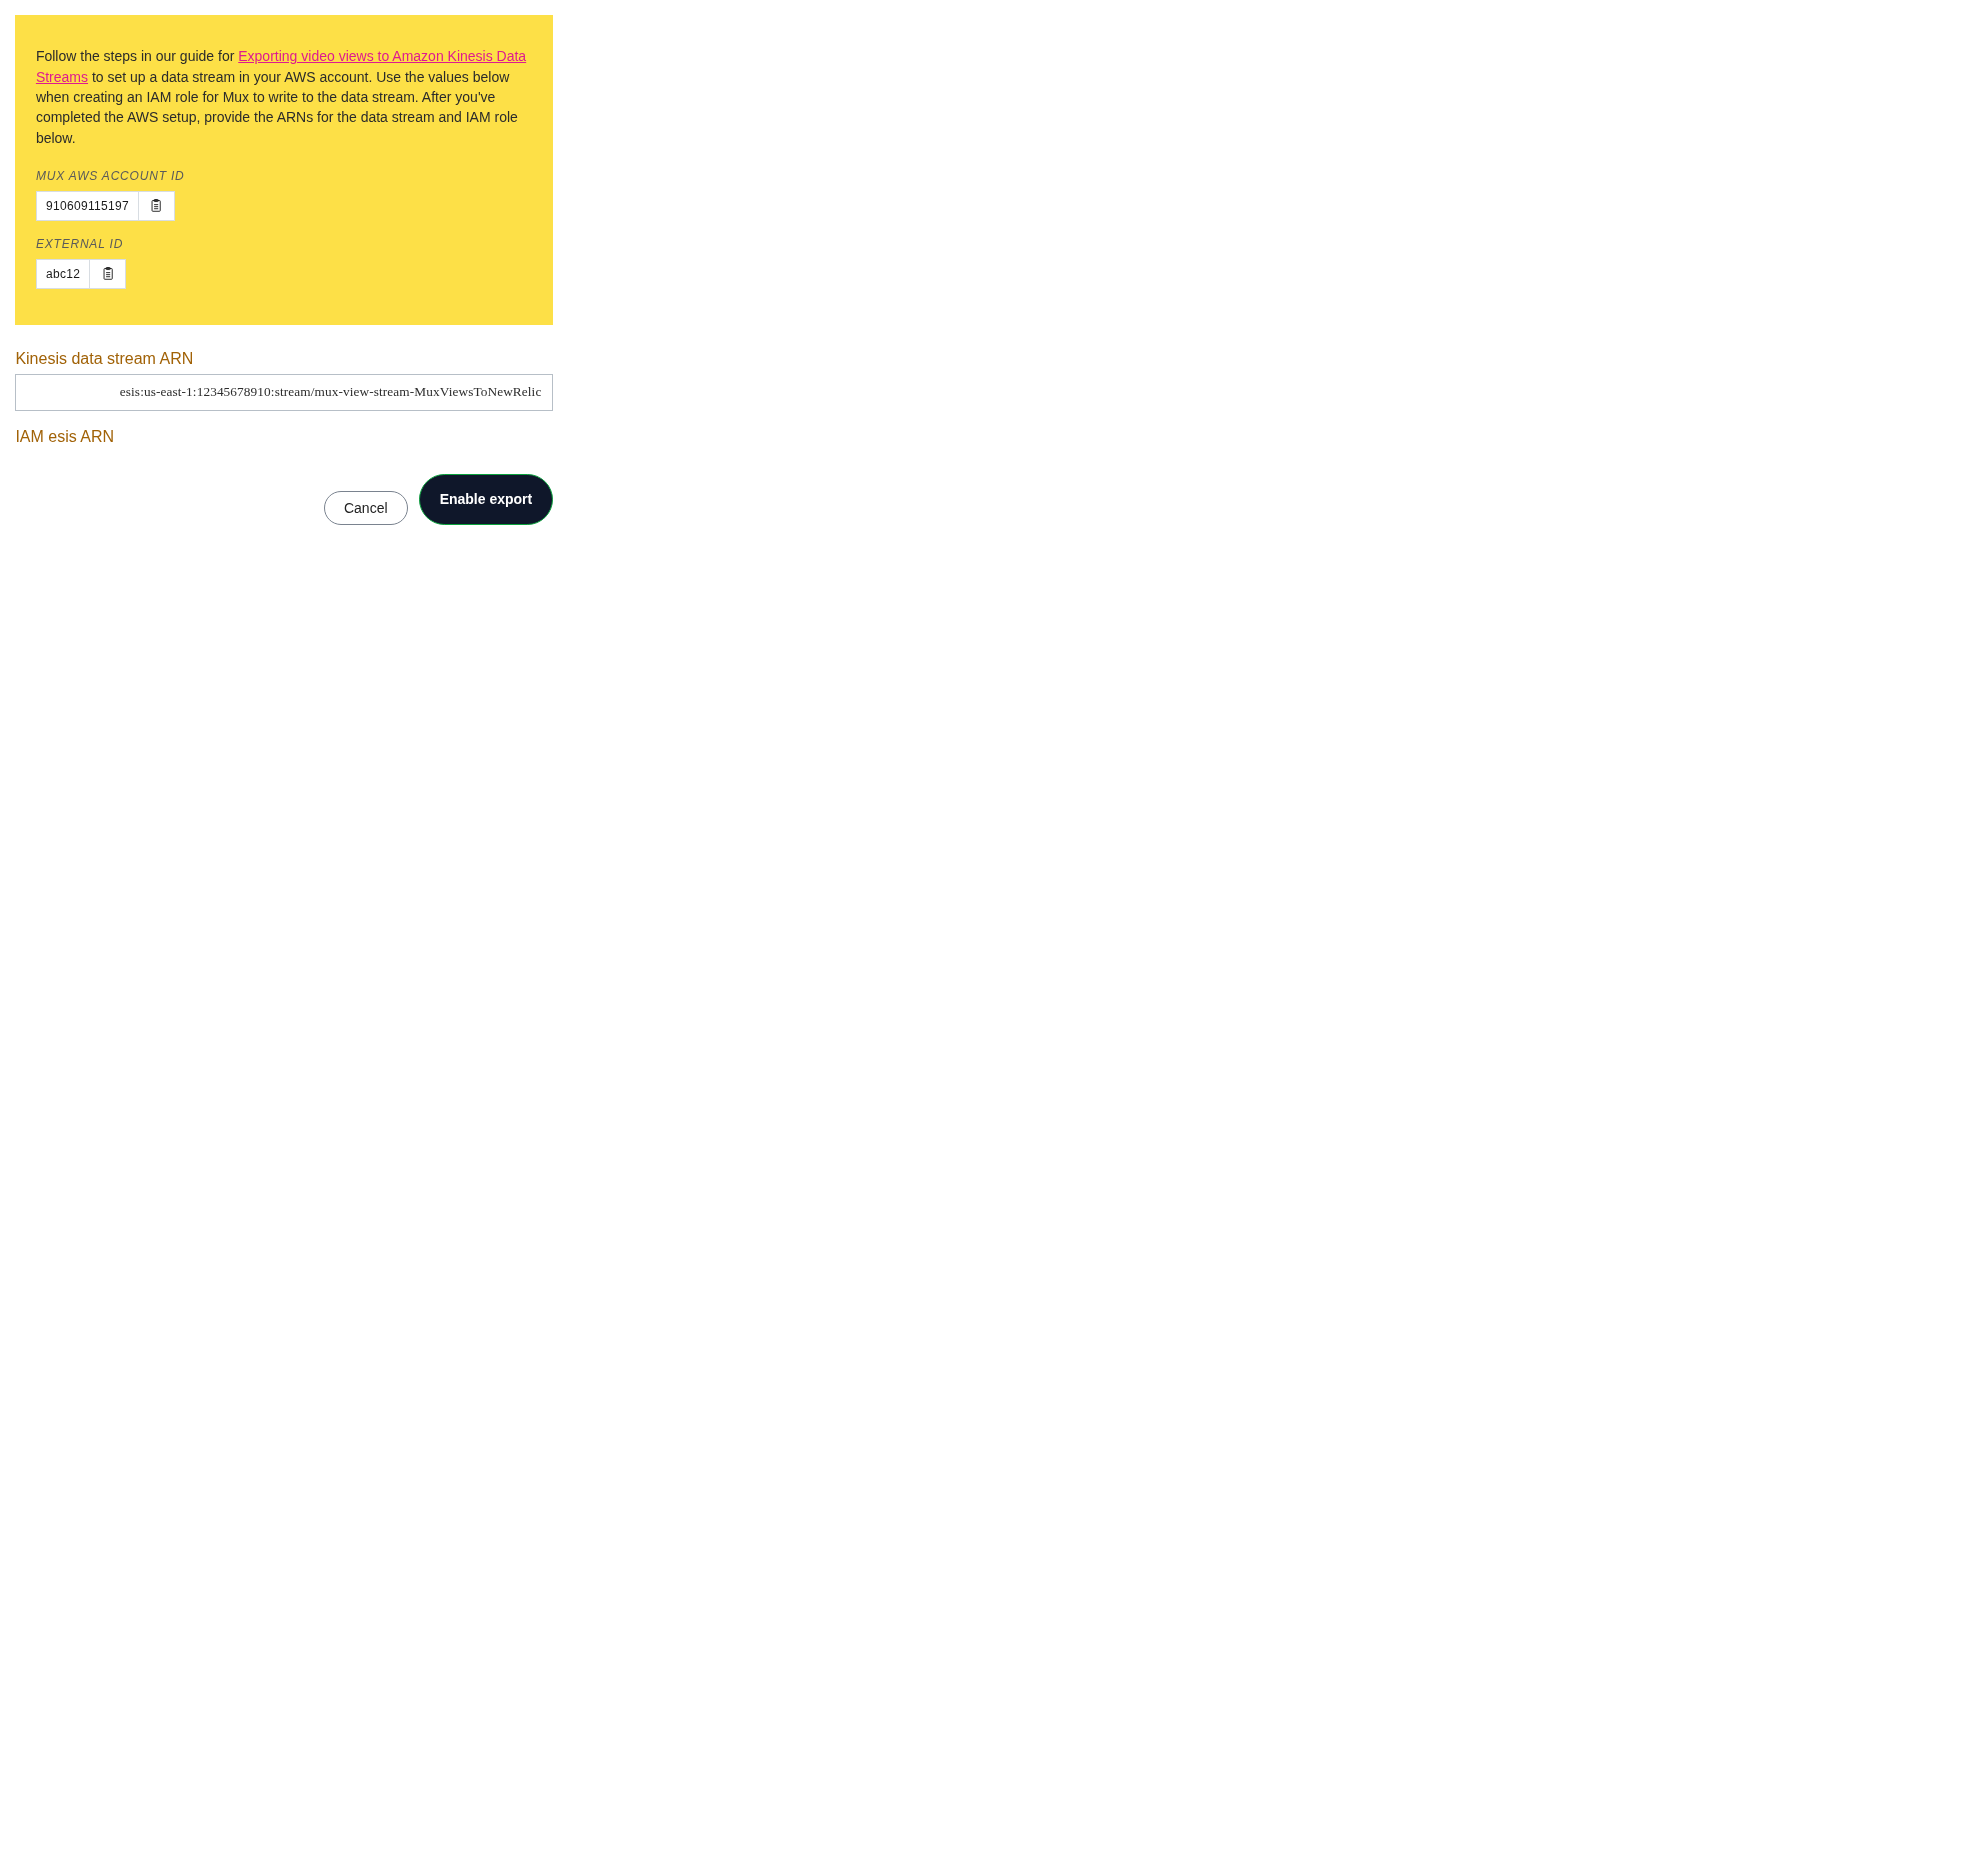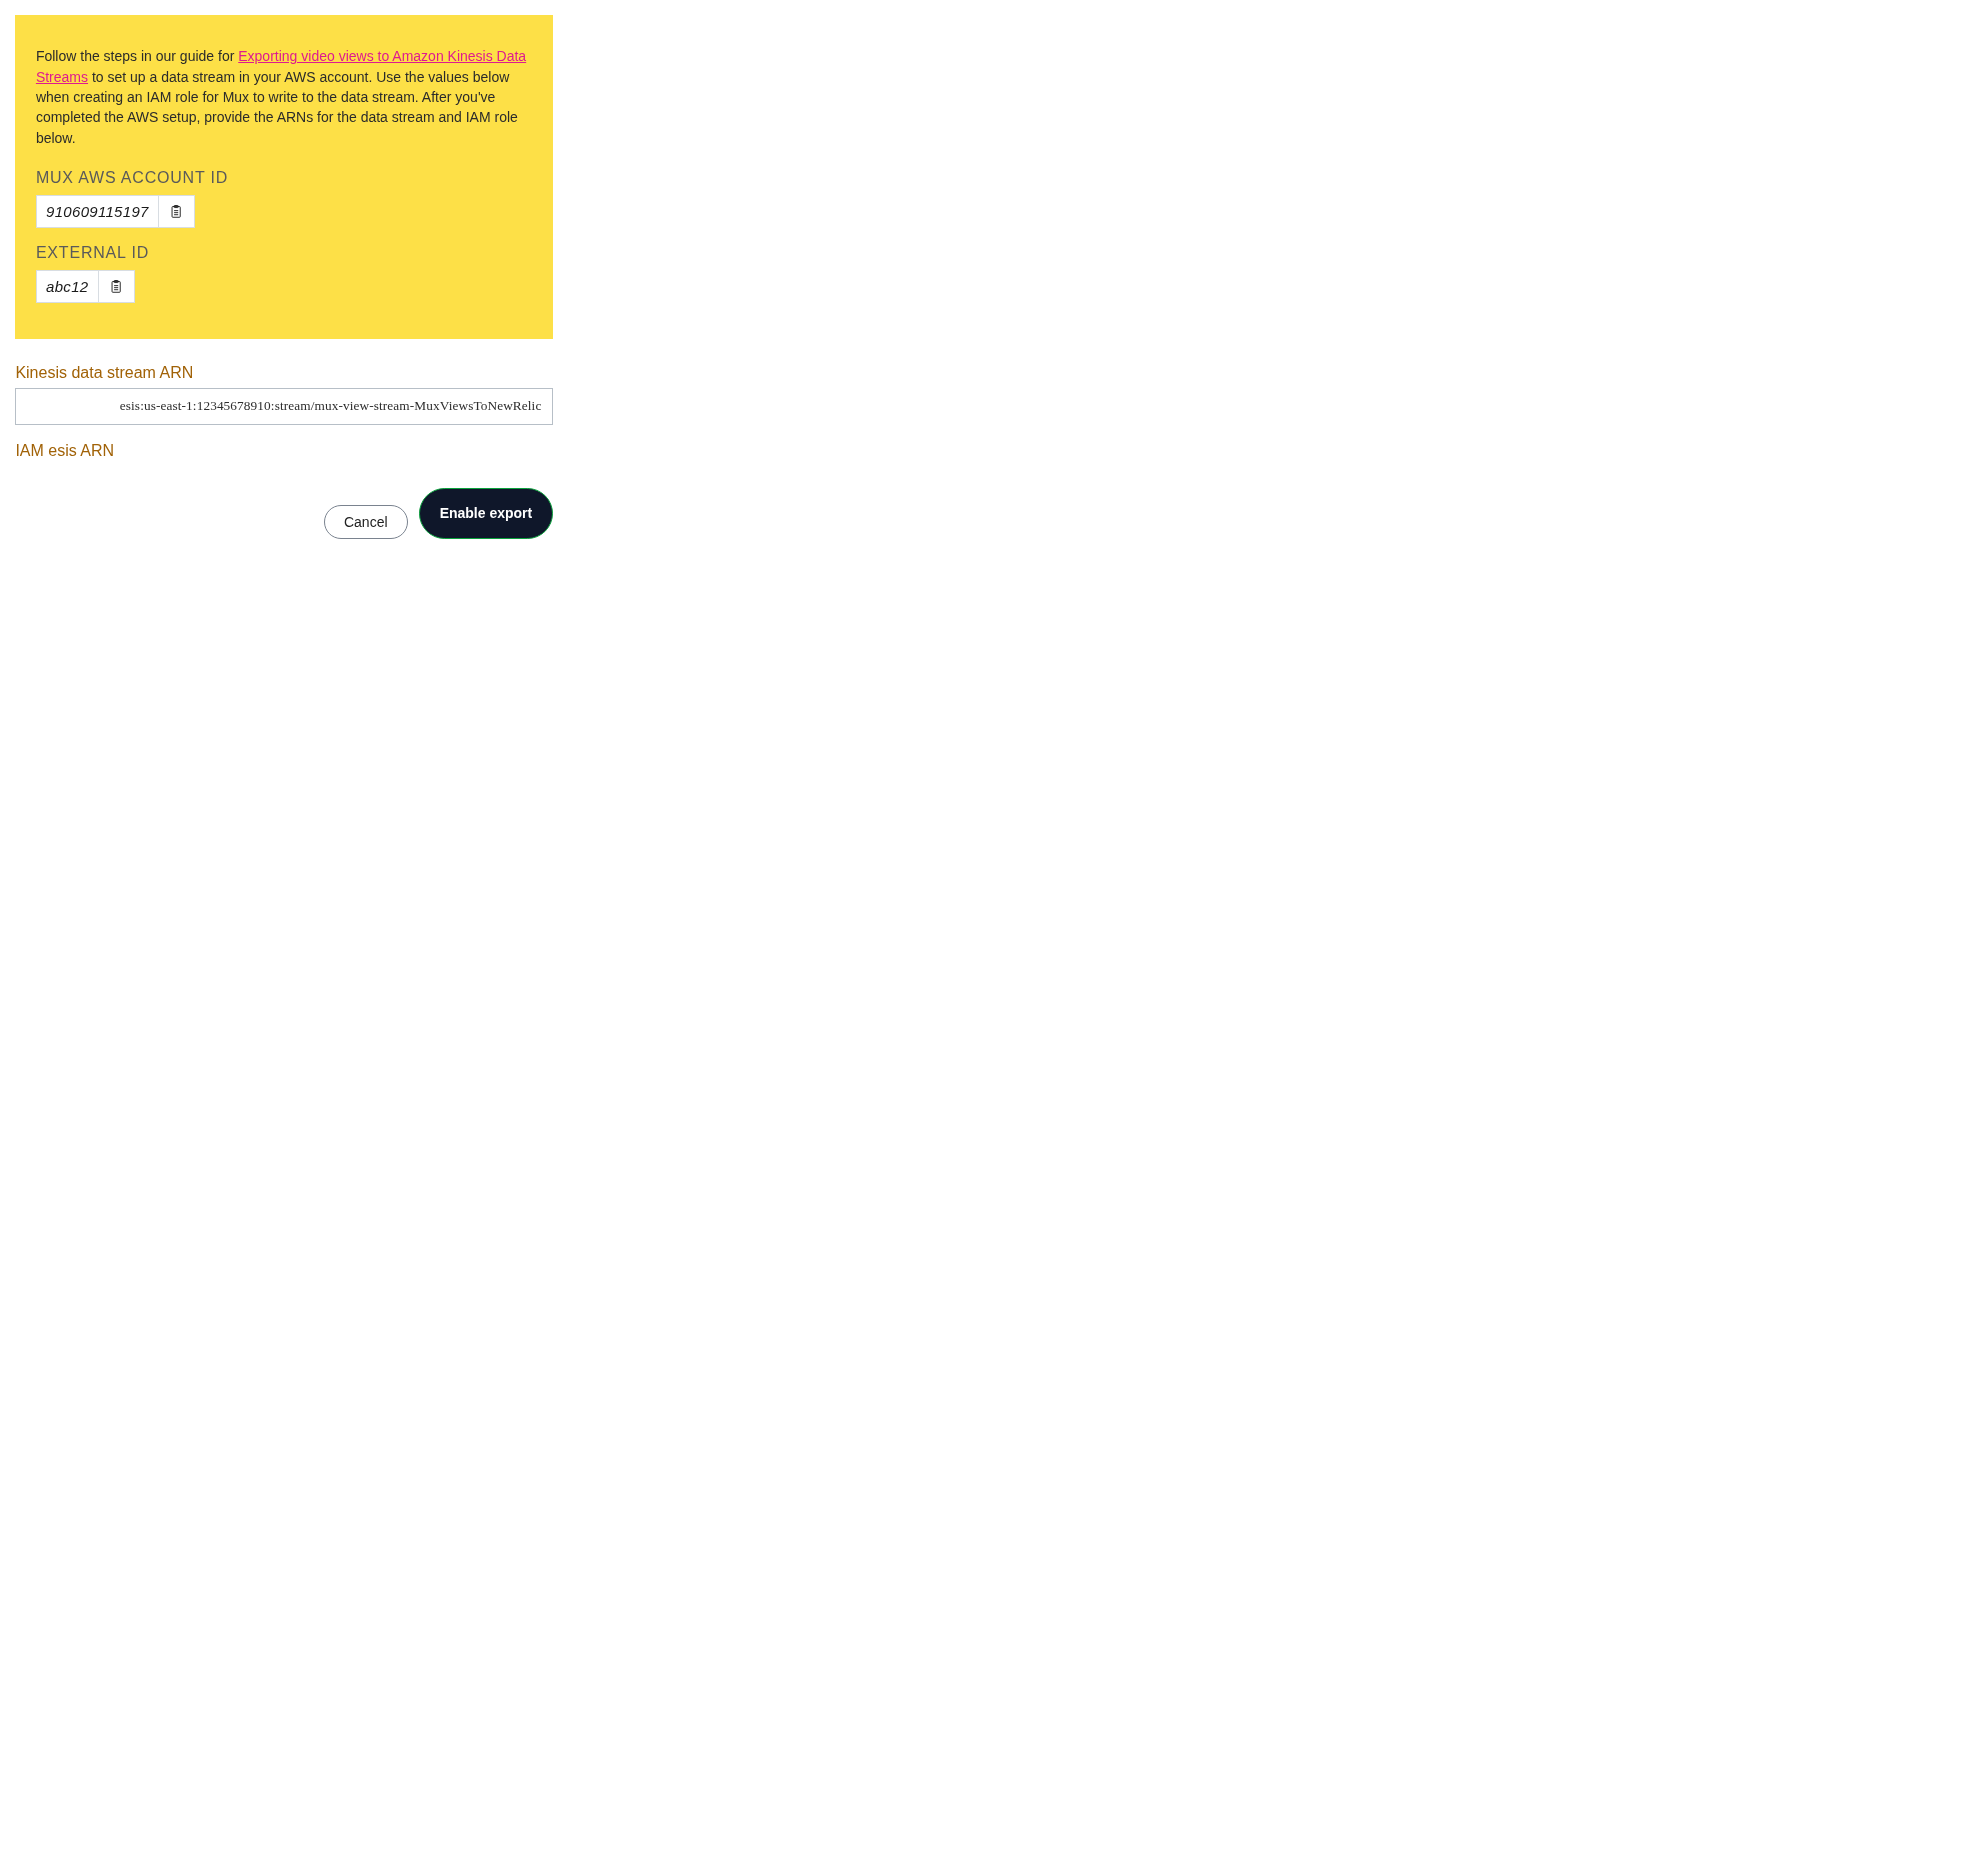--- a/index.html
+++ b/index.html
@@ -24,40 +24,40 @@
     font-size: 14px;
     line-height: 1.45;
     color: #2b2b2b;
     margin: 0 0 21.5px 0;
   }
   .info-text a {
     color: #de1a8f;
     text-decoration: underline;
   }
   .field-label {
-    font-size: 16px;
+    font-size: 12px;
     letter-spacing: 0.8px;
     color: #5a5a5a;
     margin: 0 0 7.2px 0;
     text-transform: uppercase;
+    font-style: italic;
   }
   .copy-group {
     display: inline-flex;
     align-items: stretch;
     margin-bottom: 16.4px;
   }
   .copy-value {
     background: #ffffff;
     border: 0.5px solid #d8dde2;
     padding: 7.2px 9.2px;
-    font-size: 15px;
+    font-size: 12px;
     letter-spacing: 0.3px;
     color: #1a1a1a;
     font-family: inherit;
-    font-style: italic;
   }
   .copy-btn {
     background: #ffffff;
     border: 0.5px solid #d8dde2;
     border-left: none;
     padding: 0 11.3px;
     display: flex;
     align-items: center;
     justify-content: center;
     cursor: pointer;

